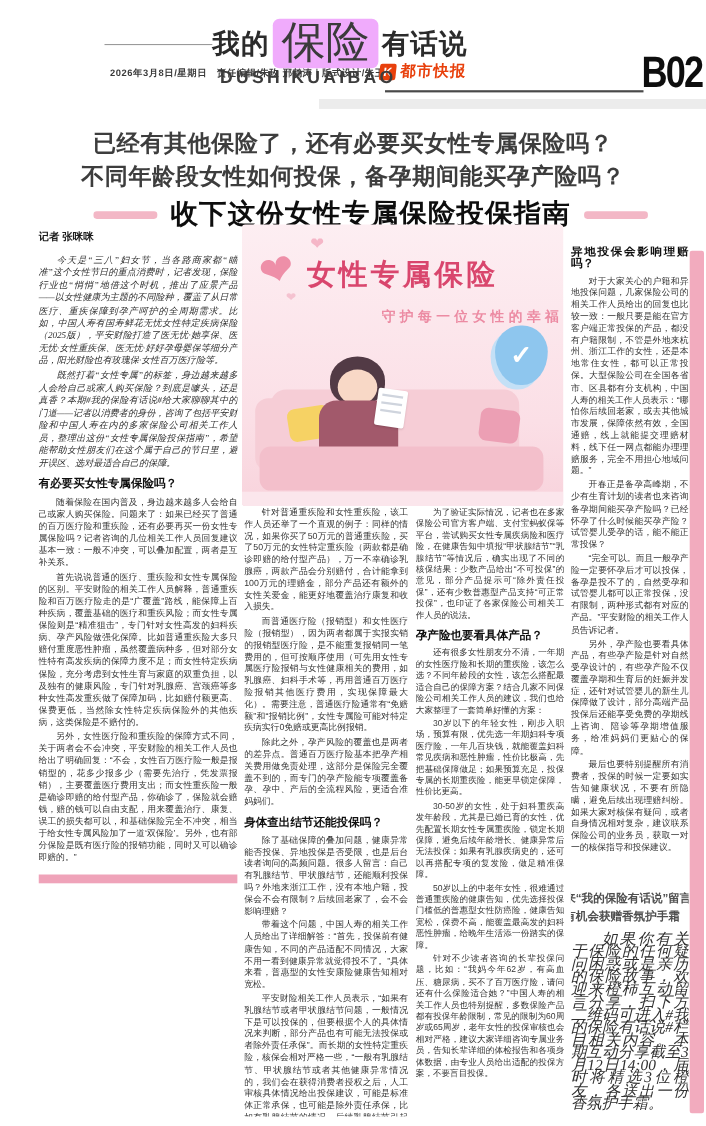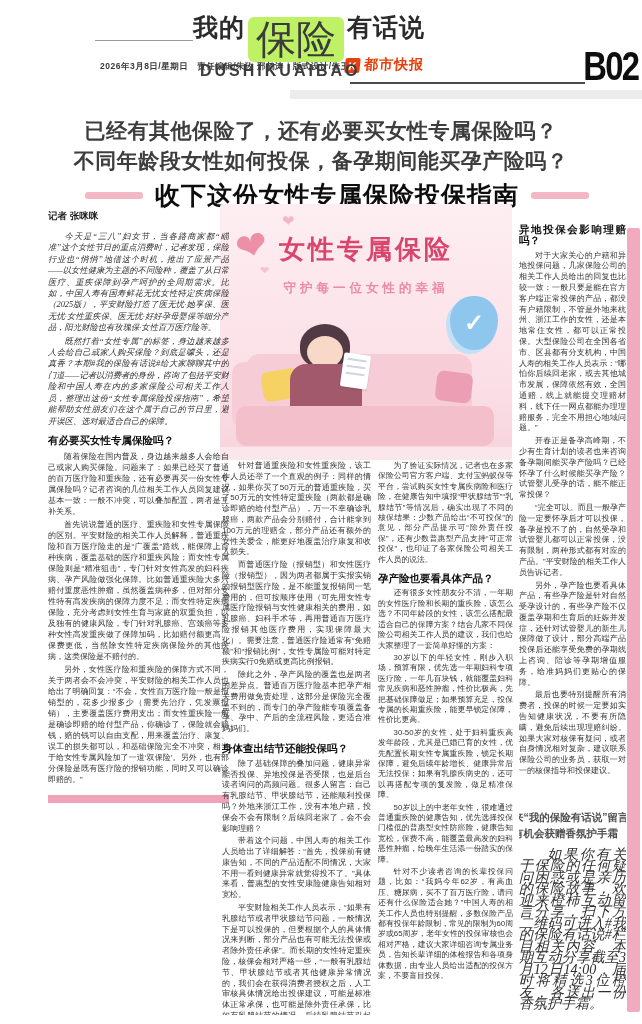--- a/index.html
+++ b/index.html
@@ -1,22 +1,22 @@
 <!DOCTYPE html>
 <html><head>
 <meta charset="utf-8">
 <style>
   html,body{margin:0;padding:0;background:#888;}
   .page{position:relative;width:642px;height:1024px;background:#fff;margin:0 auto;overflow:hidden;
         font-family:"Liberation Sans",sans-serif;color:#333;}
   
   .mast-rule{position:absolute;left:95px;top:40px;width:98px;height:1px;background:#9a9a9a;}
   .mast-title{position:absolute;left:193px;top:6px;height:56px;display:flex;align-items:flex-end;}
-  .t-pre,.t-suf{font-size:25px;font-weight:600;color:#2b2b2b;letter-spacing:1px;padding-bottom:18px;}
-  .t-hl{display:inline-block;background:#bef264;border-radius:6px;padding:1px 8px 2px;margin:0 3px;
+  .t-pre,.t-suf{font-size:25px;font-weight:600;color:#2b2b2b;letter-spacing:1px;padding-bottom:6px;}
+  .t-hl{display:inline-block;background:#f0abfc;border-radius:6px;padding:1px 8px 2px;margin:0 3px;
         font-size:40px;font-weight:400;color:#3b3b3b;line-height:1.05;}
   .dateline{position:absolute;left:100px;top:61px;font-size:8.5px;font-weight:700;color:#3a3a3a;letter-spacing:.5px;}
   .brand{position:absolute;left:345px;top:56px;display:flex;align-items:center;gap:4px;}
   .brand-icon{width:15px;height:15px;background:#e8400c;border-radius:2px;color:#fff;font-weight:800;
         font-size:11px;display:flex;align-items:center;justify-content:center;transform:skewX(-6deg);}
   .brand-cn{font-size:14px;font-weight:900;color:#e8400c;letter-spacing:1px;transform:skewX(-4deg);}
   .brand-latin{position:absolute;left:200px;top:62px;font-size:16px;font-weight:800;color:#3c3c3c;letter-spacing:3px;}
   .mast-dash{position:absolute;left:350px;top:82px;width:235px;height:2px;background:#4a4a4a;}
   .mast-gray{position:absolute;left:290px;top:90px;width:352px;height:9px;background:#ececec;}
   .page-code{position:absolute;right:4px;top:44px;font-size:40px;font-weight:800;color:#0e0e0e;
@@ -29,42 +29,42 @@
   .hdash{display:inline-block;width:58px;height:7px;border-radius:3px;background:#f3b7c6;}
   
   .banner{position:absolute;left:220px;top:204px;width:292px;height:256px;border-radius:3px;overflow:hidden;
         background:linear-gradient(180deg,#fdeef2 0%,#fbdfe6 70%,#f8d3dc 100%);}
   .heart{position:absolute;color:#ee8fa8;}
   .h1g{left:16px;top:20px;font-size:38px;transform:rotate(-14deg);}
   .h2g{left:62px;top:8px;font-size:15px;color:#f5b6c7;}
   .h3g{left:40px;top:60px;font-size:11px;color:#f5c2d0;}
   .b-title{position:absolute;left:0;top:28px;width:100%;text-align:center;font-size:26px;font-weight:900;
         color:#d9466d;letter-spacing:3px;}
-  .b-sub{position:absolute;left:0;top:76px;width:100%;text-align:center;font-size:12.5px;font-weight:700;
+  .b-sub{position:absolute;left:0;top:76px;width:100%;text-align:right;font-size:12.5px;font-weight:700;
         color:#ec8ba3;letter-spacing:4px;}
   .shield{position:absolute;right:14px;top:92px;width:48px;height:54px;background:#8ec6ee;
         border-radius:50% 50% 50% 50%/46% 46% 58% 58%;display:flex;align-items:center;justify-content:center;
         box-shadow:-4px 4px 0 #c4e0f6;}
   .shield span{color:#fff;font-size:24px;font-weight:900;}
   .couch-back{position:absolute;left:26px;top:150px;width:226px;height:66px;background:#f6cdd6;border-radius:14px;}
   .couch-seat{position:absolute;left:16px;top:202px;width:258px;height:40px;background:#f3bfcb;border-radius:10px;}
   .couch-arm{position:absolute;left:12px;top:158px;width:28px;height:66px;background:#f6cdd6;border-radius:12px;}
   .pillow-y{position:absolute;left:42px;top:166px;width:38px;height:30px;background:#f6d264;border-radius:7px;transform:rotate(-9deg);}
   .pillow-p{position:absolute;left:216px;top:168px;width:36px;height:30px;background:#ec9fb4;border-radius:7px;transform:rotate(7deg);}
   .w-hair{position:absolute;left:80px;top:120px;width:50px;height:44px;background:#523a45;border-radius:50% 50% 42% 42%;}
   .w-face{position:absolute;left:87px;top:132px;width:36px;height:32px;background:#f8d8c6;border-radius:50%;}
   .w-body{position:absolute;left:70px;top:160px;width:72px;height:52px;background:#a2596b;border-radius:16px 16px 6px 6px;}
   .w-paper{position:absolute;left:122px;top:150px;width:27px;height:34px;background:#fff;border-radius:2px;
         transform:rotate(8deg);box-shadow:0 1px 2px rgba(0,0,0,.15);}
   .w-paper i{display:block;height:2px;background:#cfd4dd;margin:5px 4px 0;}
   .floor{position:absolute;left:0;bottom:0;width:100%;height:13px;background:#fbe6ec;}
   
   .col{position:absolute;text-align:justify;}
   .col p{margin:0 0 2px;text-indent:2em;}
-  .col1{left:48px;top:210px;width:181px;height:760px;overflow:hidden;font-size:8px;line-height:11px;}
+  .col1{left:35px;top:210px;width:181px;height:760px;overflow:hidden;font-size:8px;line-height:11px;}
   .byline{font-size:9.5px;font-weight:800;color:#1c1c1c;margin:0 0 10px;}
   .intro p{font-family:"Liberation Serif",serif;font-style:italic;font-size:8.3px;line-height:11.4px;color:#2f2f2f;}
   .sec-h{font-size:10.5px;font-weight:700;color:#0f0f0f;margin:8px 0 5px;text-indent:0;}
   .col2{left:222px;top:461px;width:149px;height:554px;overflow:hidden;font-size:8px;line-height:10.8px;}
   .col3{left:378px;top:461px;width:135px;height:556px;overflow:hidden;font-size:7.8px;line-height:10.4px;}
   .col4{left:519px;top:224px;width:107px;height:790px;overflow:hidden;font-size:8px;line-height:10.8px;}
   .col4 .sec-h{margin-top:0;}
   .pinkbar{width:181px;height:8px;background:#efa3b9;margin-top:10px;}
   
   .promo-h{margin-top:32px;font-size:10.5px;line-height:16px;font-weight:800;color:#4f4f4f;

